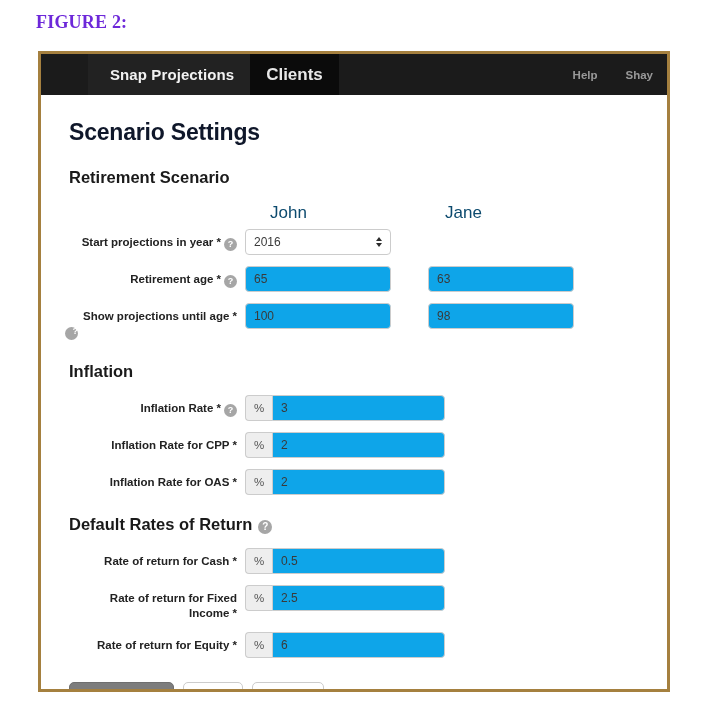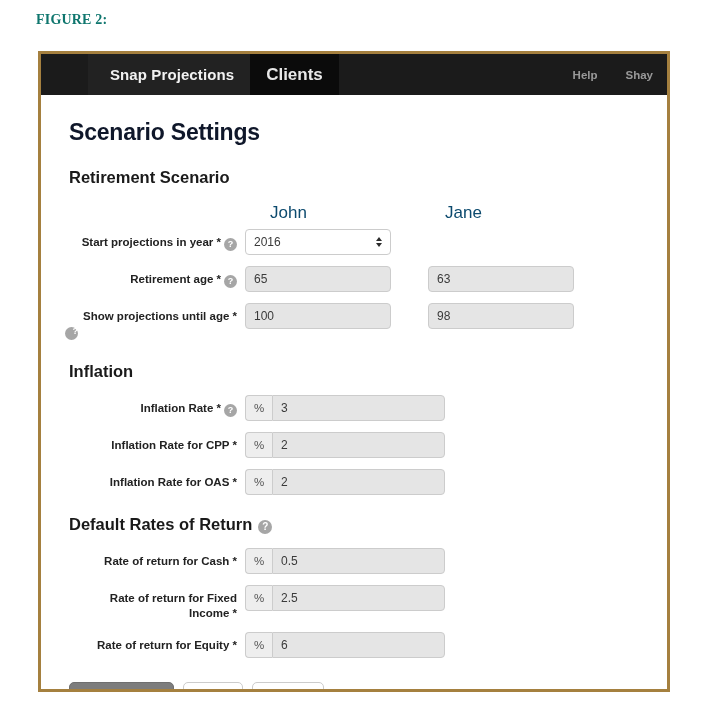--- a/index.html
+++ b/index.html
@@ -13,23 +13,23 @@
     font-family: "Liberation Sans", sans-serif;
     overflow: hidden;
   }
 
   
   .figure-caption {
     position: absolute;
     left: 36px;
     top: 12px;
     font-family: "Liberation Serif", serif;
-    font-size: 14px;
-    font-weight: bold;
-    color: #0f766e;
+    font-size: 18px;
+    font-weight: bold;
+    color: #6d28d9;
     letter-spacing: 0.2px;
   }
 
   
   .app-frame {
     position: absolute;
     left: 38px;
     top: 51px;
     width: 632px;
     height: 641px;
@@ -186,21 +186,21 @@
     margin-right: 37px;
   }
 
   
   .text-input {
     width: 100%;
     height: 26px;
     box-sizing: border-box;
     border: 1px solid #cccccc;
     border-radius: 4px;
-    background: #e5e5e5;
+    background: #0ea5e9;
     font-family: "Liberation Sans", sans-serif;
     font-size: 12px;
     color: #3a3a3a;
     padding: 0 8px;
     outline: none;
   }
   .select-input {
     width: 100%;
     height: 26px;
     box-sizing: border-box;

